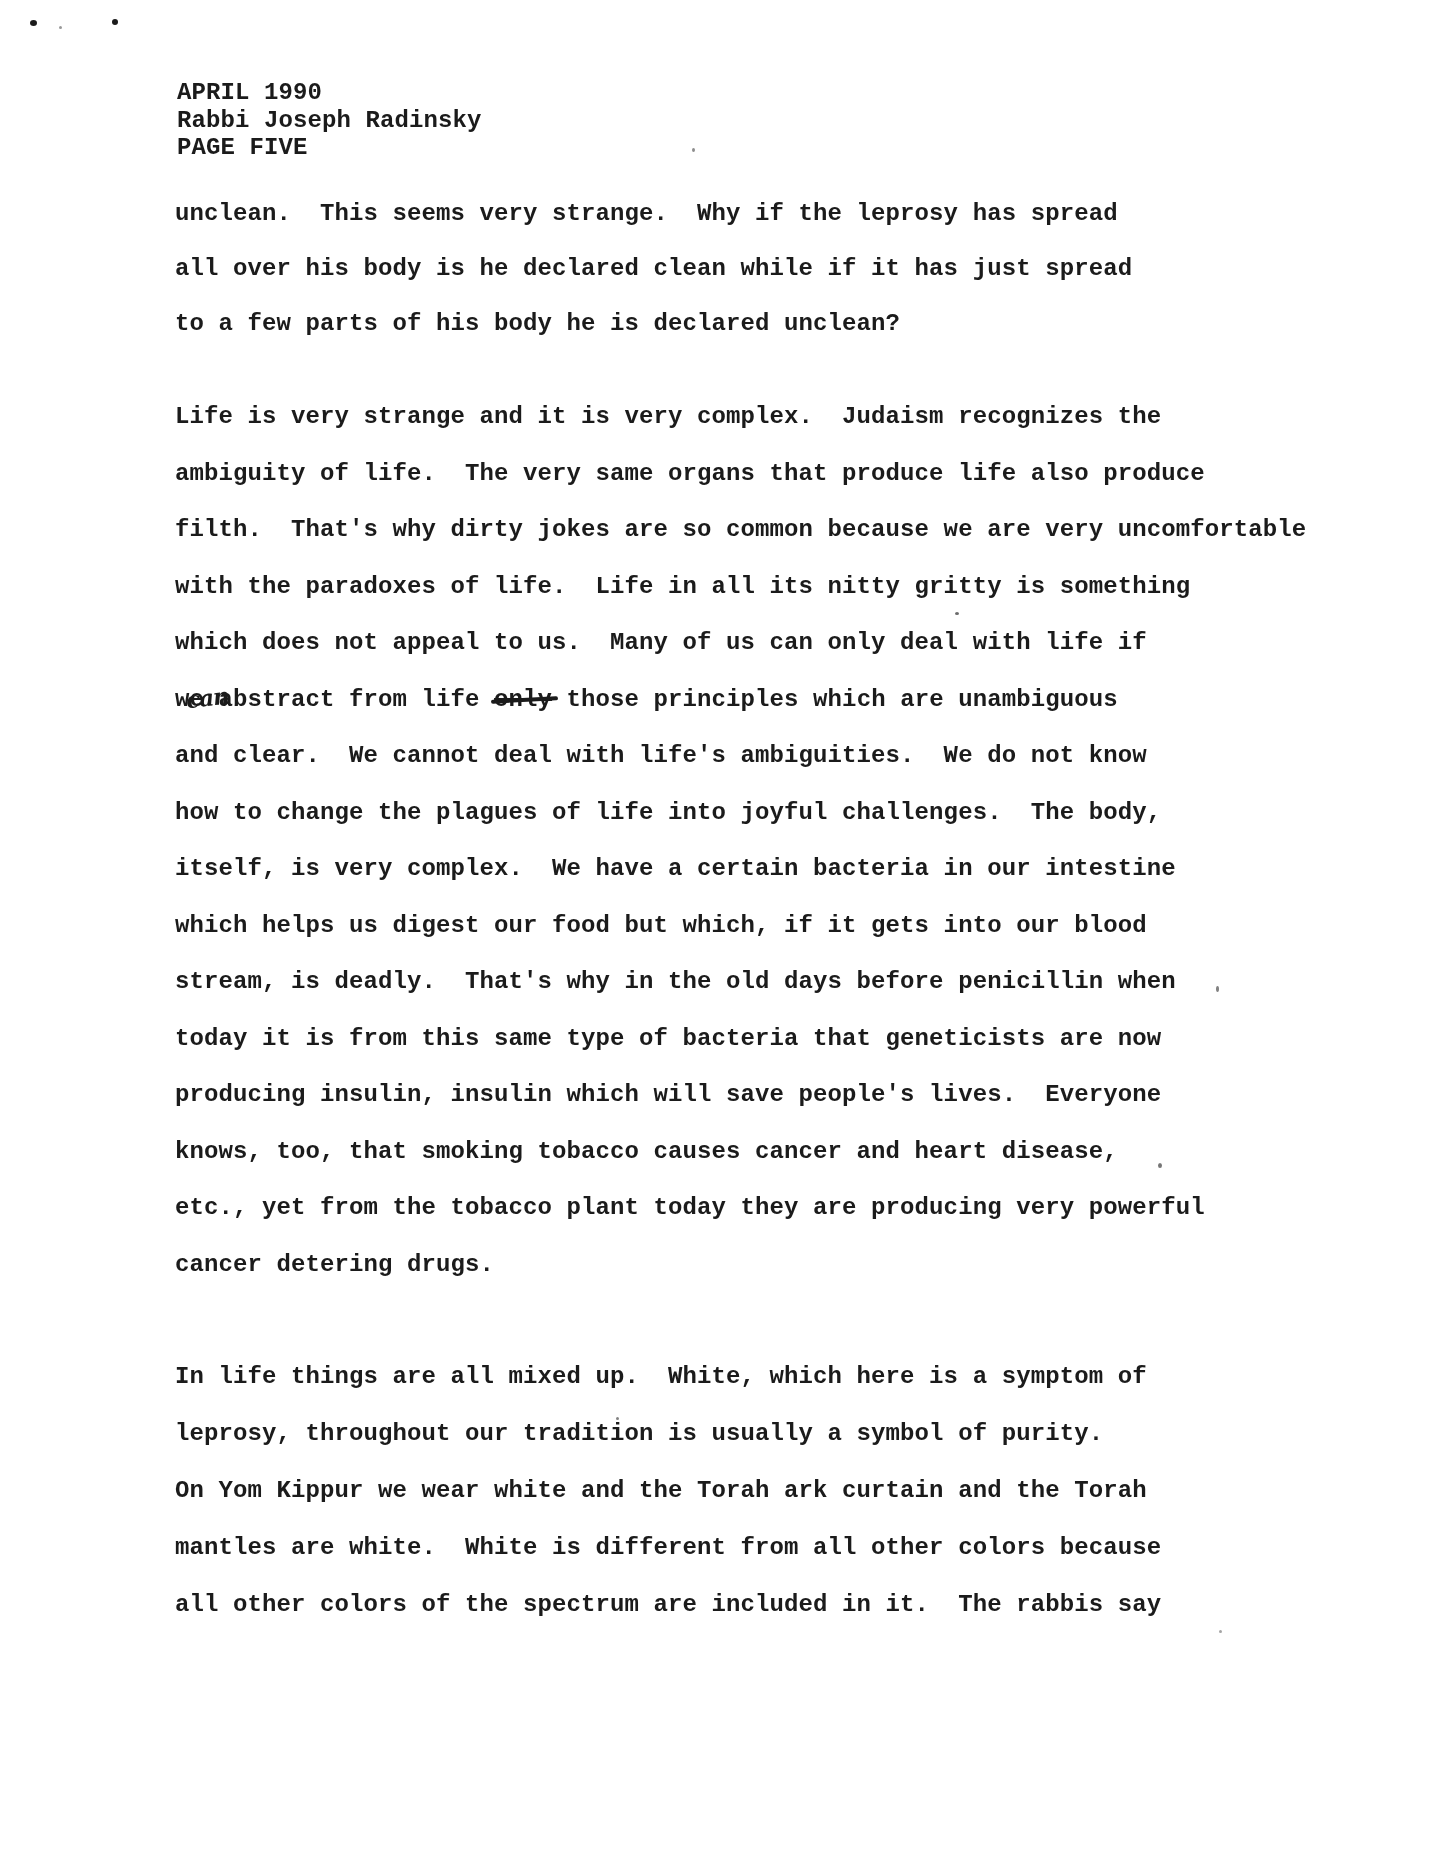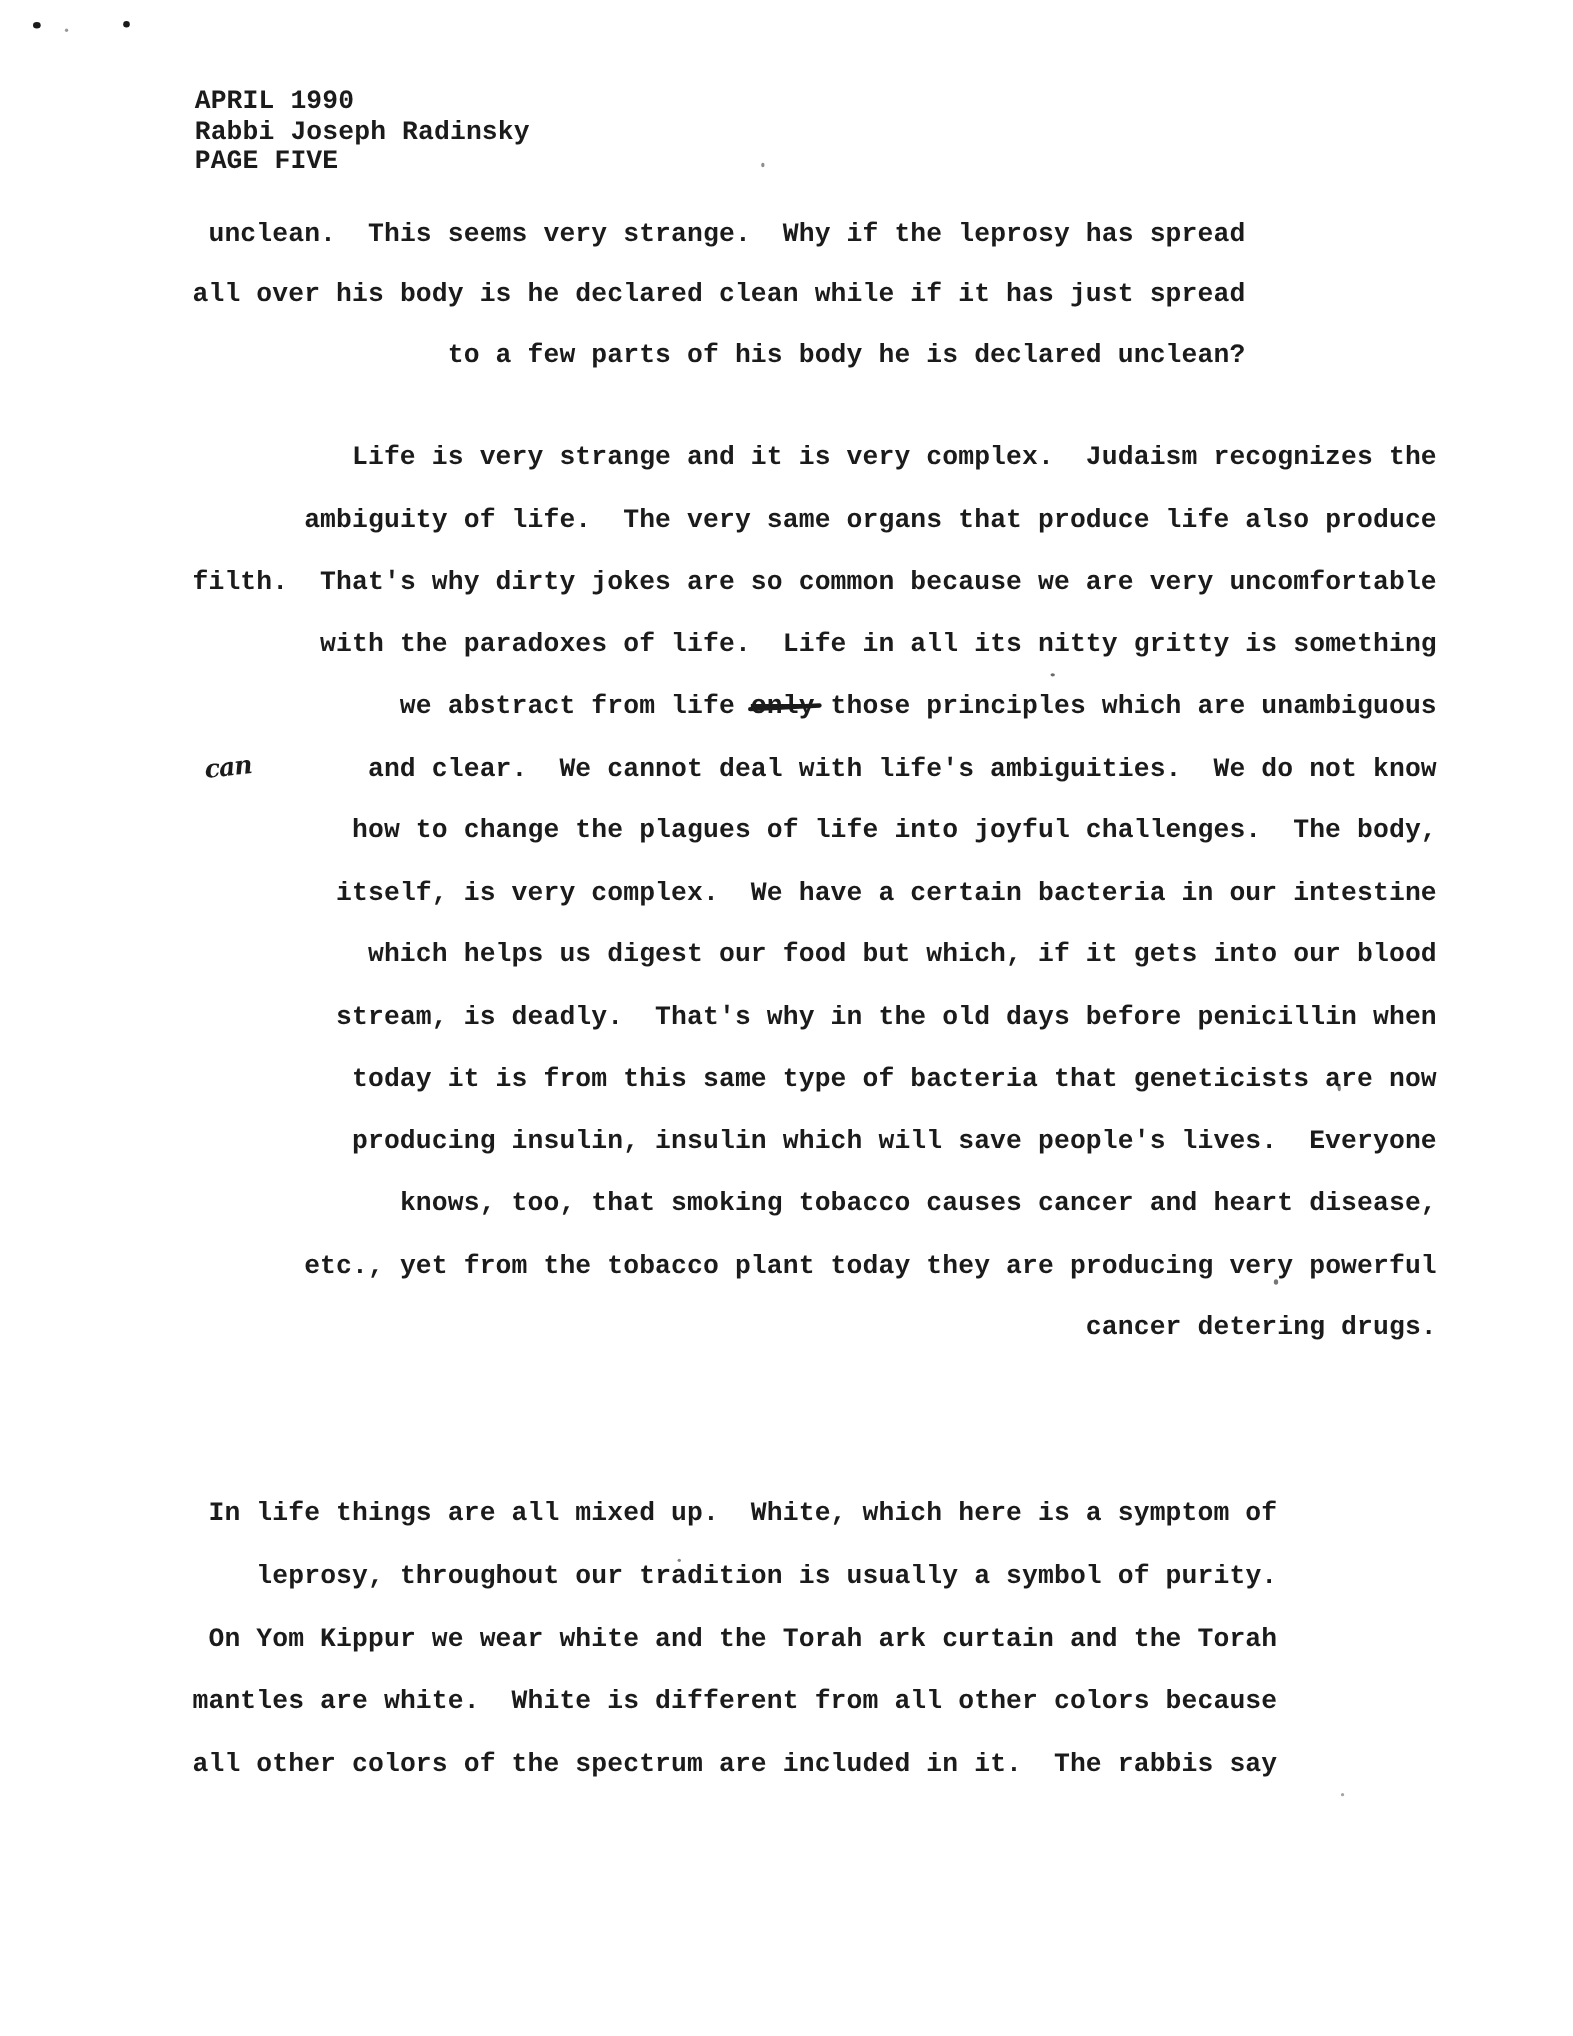--- a/index.html
+++ b/index.html
@@ -31,21 +31,20 @@
   }
   .header-block {
     position: absolute;
     top: 79px;
     left: 177px;
     line-height: 27.5px;
   }
   .para {
     position: absolute;
     left: 175px;
-    text-align: right;
   }
   .para-1 { top: 186px;  line-height: 55px;   }
   .para-2 { top: 389px;  line-height: 56.5px; }
   .para-3 { top: 1348px; line-height: 57px;   }
   .line { white-space: pre; }
   .struck {
     position: relative;
     text-decoration: line-through;
     text-decoration-thickness: 3px;
   }
@@ -112,20 +111,21 @@
     <div class="line">unclean.  This seems very strange.  Why if the leprosy has spread</div>
     <div class="line">all over his body is he declared clean while if it has just spread</div>
     <div class="line">to a few parts of his body he is declared unclean?</div>
   </div>
 
   <div class="para para-2 typewritten">
     <div class="line">Life is very strange and it is very complex.  Judaism recognizes the</div>
     <div class="line">ambiguity of life.  The very same organs that produce life also produce</div>
     <div class="line">filth.  That's why dirty jokes are so common because we are very uncomfortable</div>
     <div class="line">with the paradoxes of life.  Life in all its nitty gritty is something</div>
+    <div class="line">which does not appeal to us.  Many of us can only deal with life if</div>
     <div class="line"><span>we abstract from life </span><span class="struck">only</span><span> those principles which are unambiguous</span></div>
     <div class="line">and clear.  We cannot deal with life's ambiguities.  We do not know</div>
     <div class="line">how to change the plagues of life into joyful challenges.  The body,</div>
     <div class="line">itself, is very complex.  We have a certain bacteria in our intestine</div>
     <div class="line">which helps us digest our food but which, if it gets into our blood</div>
     <div class="line">stream, is deadly.  That's why in the old days before penicillin when</div>
     <div class="line">today it is from this same type of bacteria that geneticists are now</div>
     <div class="line">producing insulin, insulin which will save people's lives.  Everyone</div>
     <div class="line">knows, too, that smoking tobacco causes cancer and heart disease,</div>
     <div class="line">etc., yet from the tobacco plant today they are producing very powerful</div>

